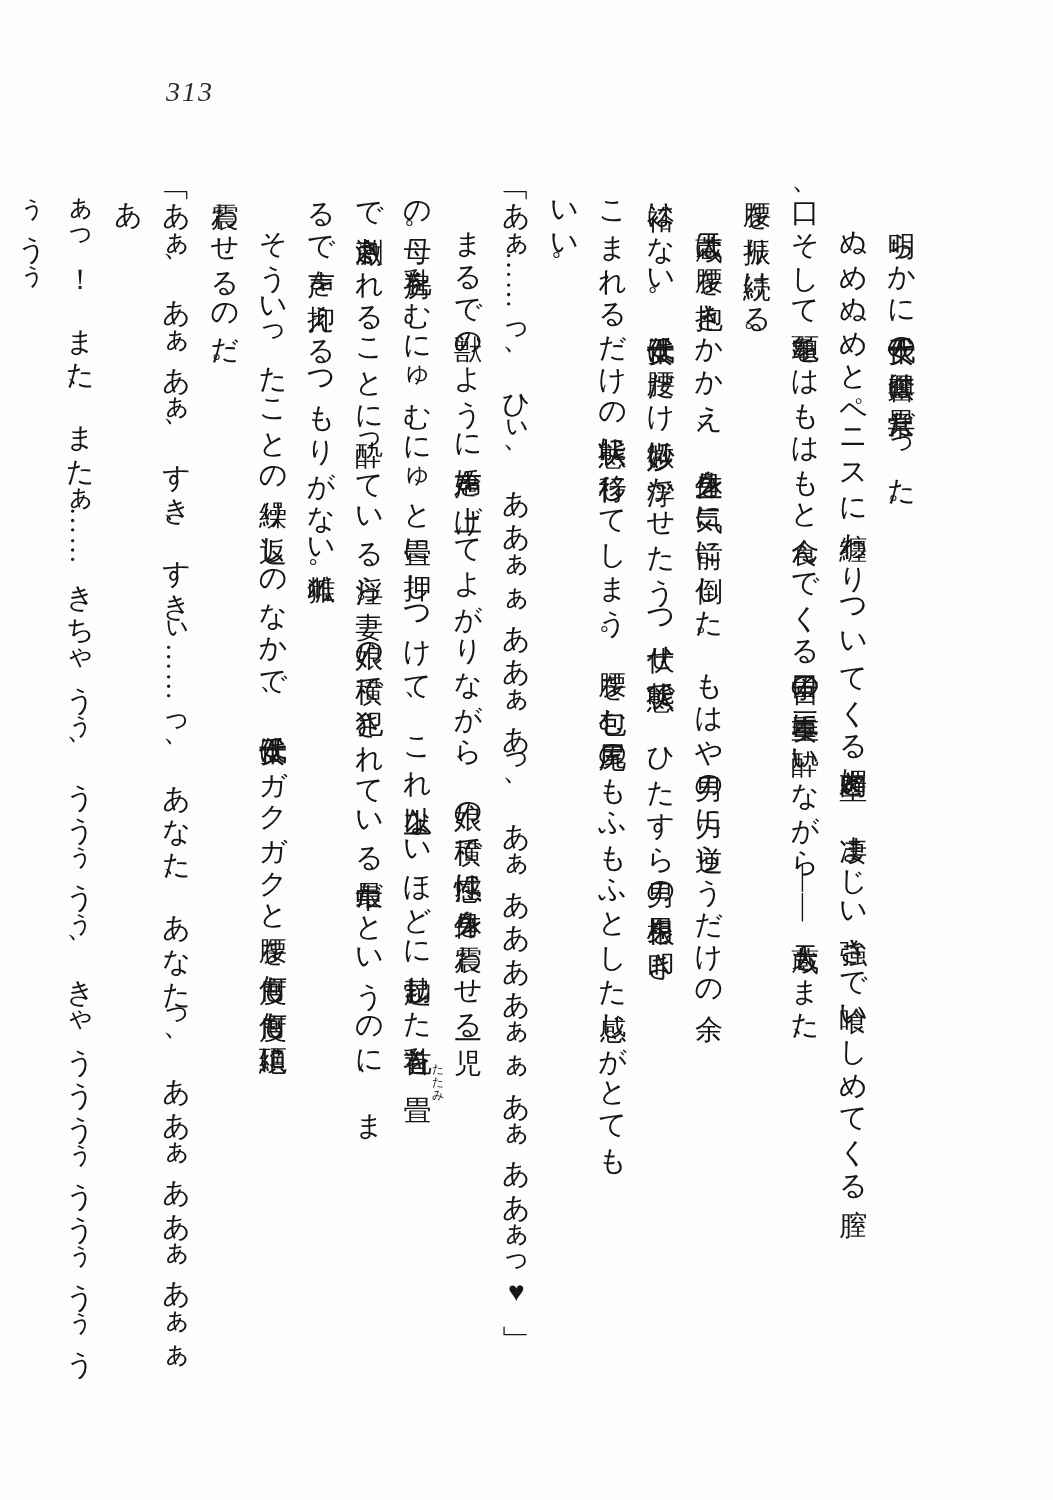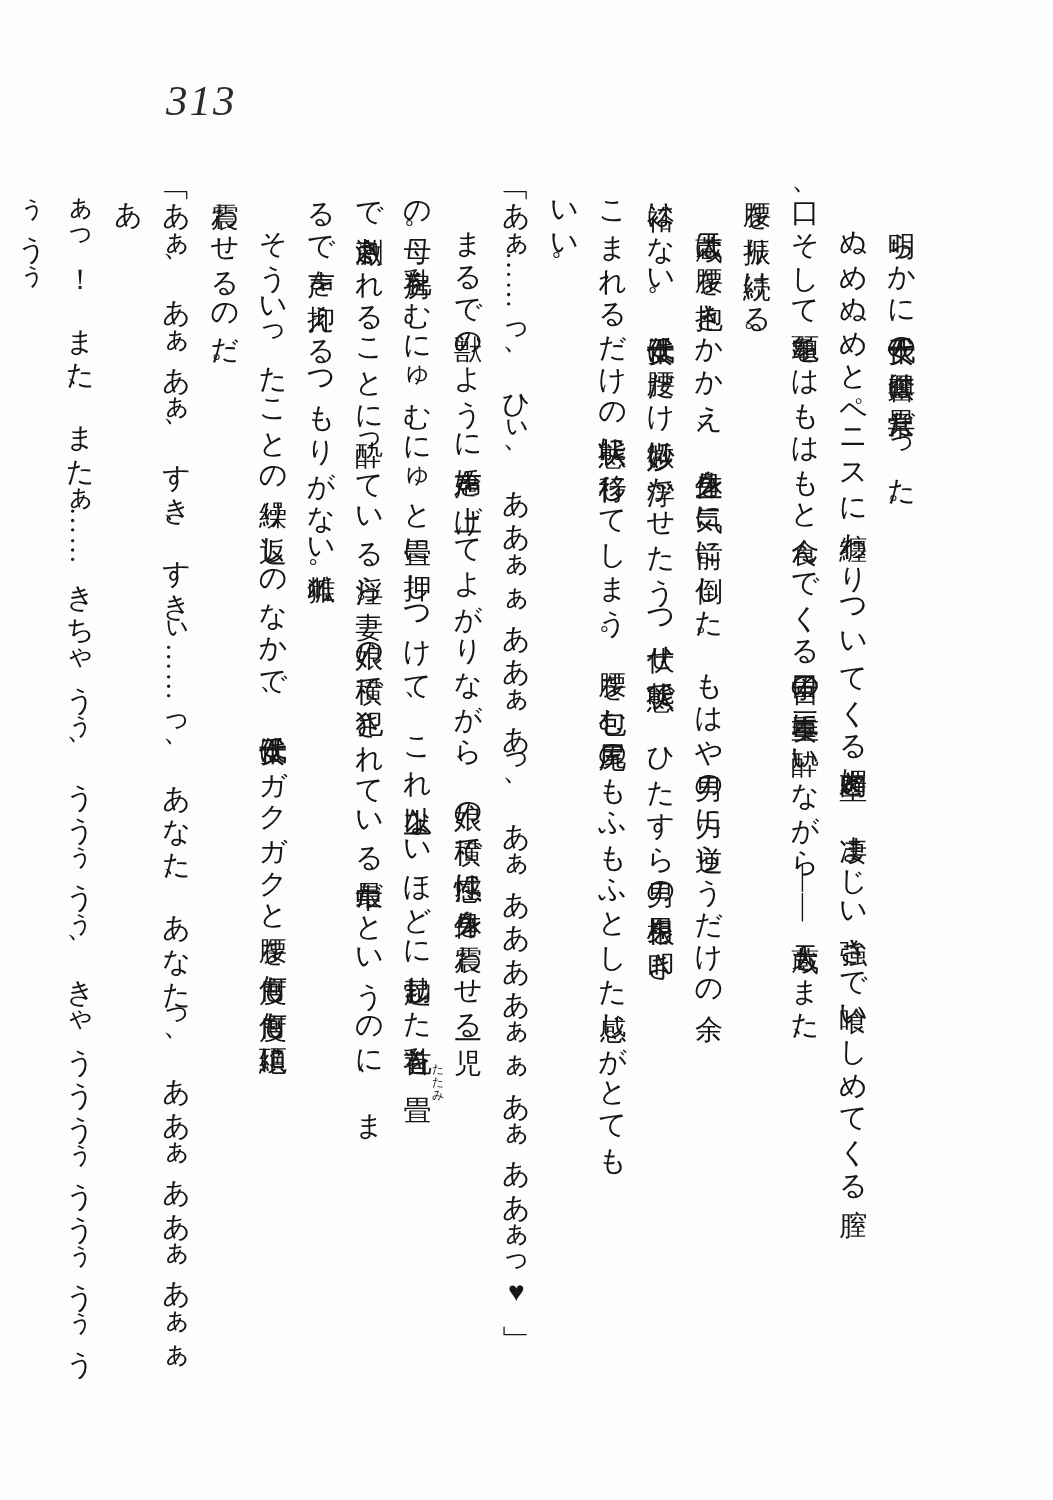--- a/index.html
+++ b/index.html
@@ -12,21 +12,21 @@
     width: 1053px;
     height: 1500px;
     background: #fdfdfd;
     overflow: hidden;
     font-family: "Liberation Serif", "DejaVu Serif", serif;
   }
   .page-number {
     position: absolute;
     top: 76px;
     left: 166px;
-    font-size: 43px;
+    font-size: 28px;
     font-style: italic;
     letter-spacing: 2px;
     color: #2b2b2b;
     font-family: "Liberation Serif", "DejaVu Serif", serif;
   }
   .text-block {
     position: absolute;
     top: 182px;
     right: 128px;
     height: 1185px;

